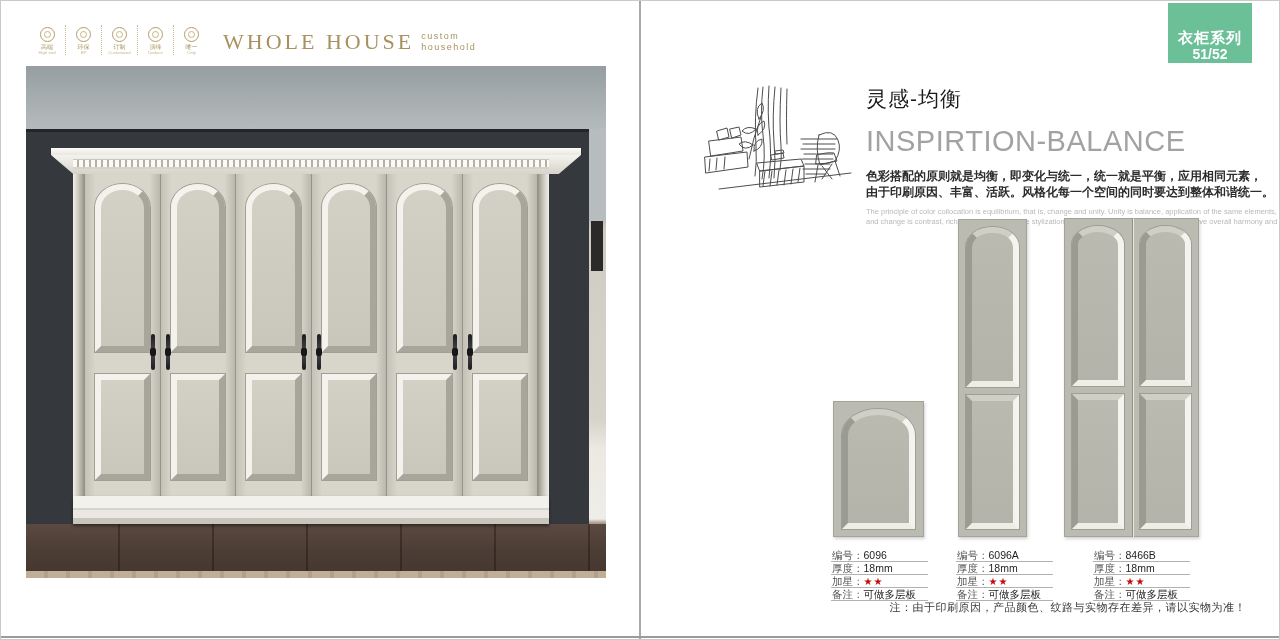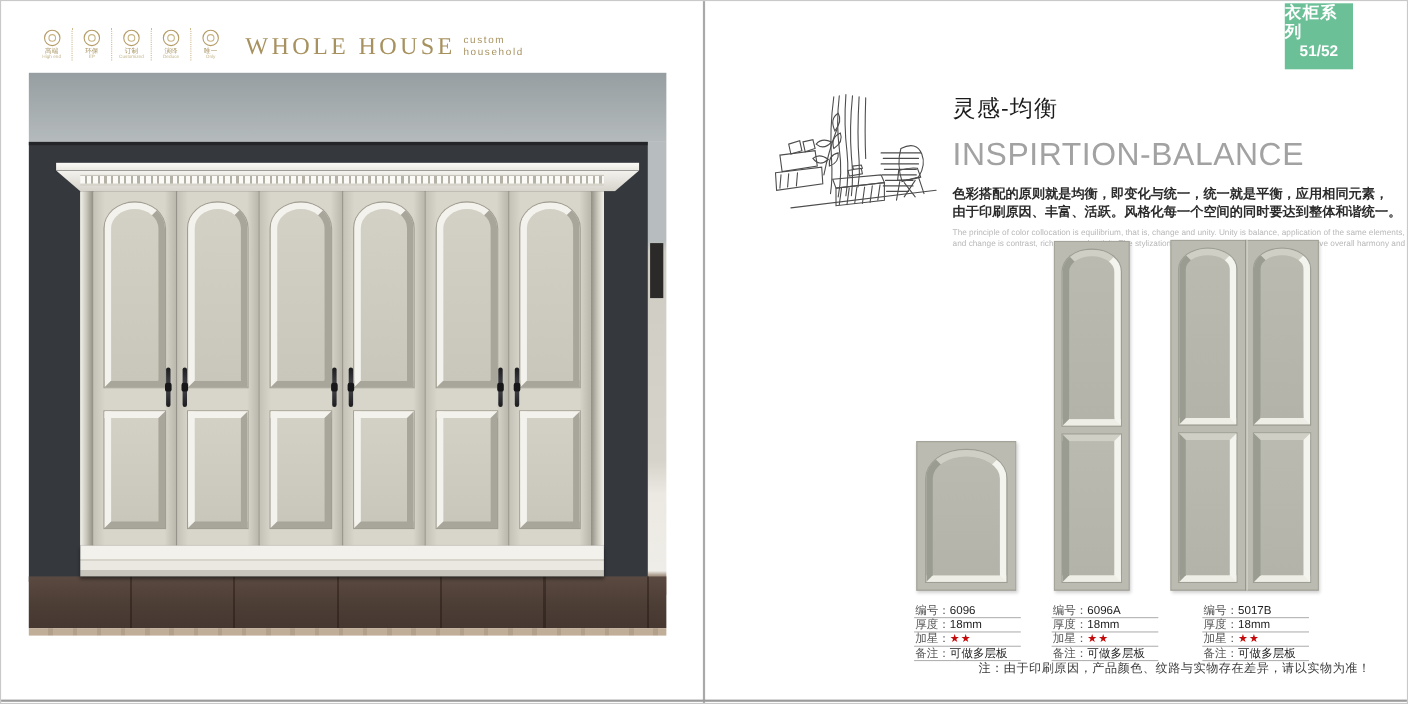--- a/index.html
+++ b/index.html
@@ -51,22 +51,22 @@
             box-shadow:0 0 0 1px #a19e93; background:linear-gradient(180deg,#d3d0c5,#c9c6bb); }
   .binset.arch { top:10px; height:168px; border-radius:30px 30px 0 0 / 26px 26px 0 0; }
   .binset.rect { top:200px; height:106px; }
   .handle { position:absolute; width:4px; height:36px; top:160px; background:linear-gradient(180deg,#1d1d20,#45454b 50%,#1d1d20); border-radius:2px; }
   .handle::before { content:""; position:absolute; left:-1px; top:14px; width:6px; height:8px; background:#17171a; border-radius:2px; }
   .plinth { position:absolute; left:47px; top:430px; width:476px; height:28px;
             background:linear-gradient(180deg,#f2f1eb 0 12px,#d6d4cb 12px 14px,#eae8e1 14px 22px,#c7c5bc 22px 28px);
             box-shadow:0 2px 3px rgba(0,0,0,.45); }
 
   
-  .badge { position:absolute; left:1167px; top:2px; width:62px; height:60px; background:#6cc098; color:#fff;
-           display:flex; flex-direction:column; align-items:center; padding-bottom:1px; }
+  .badge { position:absolute; left:1167px; top:2px; width:84px; height:60px; background:#6cc098; color:#fff;
+           display:flex; flex-direction:column; align-items:center; justify-content:flex-end; padding-bottom:1px; }
   .badge-title { font-size:15px; font-weight:bold; letter-spacing:1px; line-height:1.2; }
   .badge-page { font-size:14px; font-weight:bold; line-height:1.1; }
 
   .sketch { position:absolute; left:700px; top:82px; width:160px; height:125px; }
 
   .insp { position:absolute; left:865px; top:86px; width:385px; }
   .insp-cn { font-size:21px; font-weight:normal; color:#1b1b1b; letter-spacing:1px; line-height:1.1; }
   .insp-en { font-size:29px; color:#a2a2a2; letter-spacing:0.5px; line-height:1.05; margin-top:16px; }
   .desc-cn { margin-top:11px; font-size:12px; font-weight:bold; color:#2b2b2b; line-height:1.4; white-space:nowrap; }
   .desc-en { margin-top:6px; font-size:7.5px; color:#b9b9b9; line-height:1.35; white-space:nowrap; }
@@ -267,20 +267,20 @@
     <div class="spec-row"><span class="lab">加星：</span><span class="val stars">★★</span></div>
     <div class="spec-row"><span class="lab">备注：</span><span class="val">可做多层板</span></div>
   </div>
   <div class="spec spec2">
     <div class="spec-row"><span class="lab">编号：</span><span class="val">6096A</span></div>
     <div class="spec-row"><span class="lab">厚度：</span><span class="val">18mm</span></div>
     <div class="spec-row"><span class="lab">加星：</span><span class="val stars">★★</span></div>
     <div class="spec-row"><span class="lab">备注：</span><span class="val">可做多层板</span></div>
   </div>
   <div class="spec spec3">
-    <div class="spec-row"><span class="lab">编号：</span><span class="val">5017B</span></div>
+    <div class="spec-row"><span class="lab">编号：</span><span class="val">8466B</span></div>
     <div class="spec-row"><span class="lab">厚度：</span><span class="val">18mm</span></div>
     <div class="spec-row"><span class="lab">加星：</span><span class="val stars">★★</span></div>
     <div class="spec-row"><span class="lab">备注：</span><span class="val">可做多层板</span></div>
   </div>
 
   <div class="footnote">注：由于印刷原因，产品颜色、纹路与实物存在差异，请以实物为准！</div>
 </div>
 
 </body></html>

